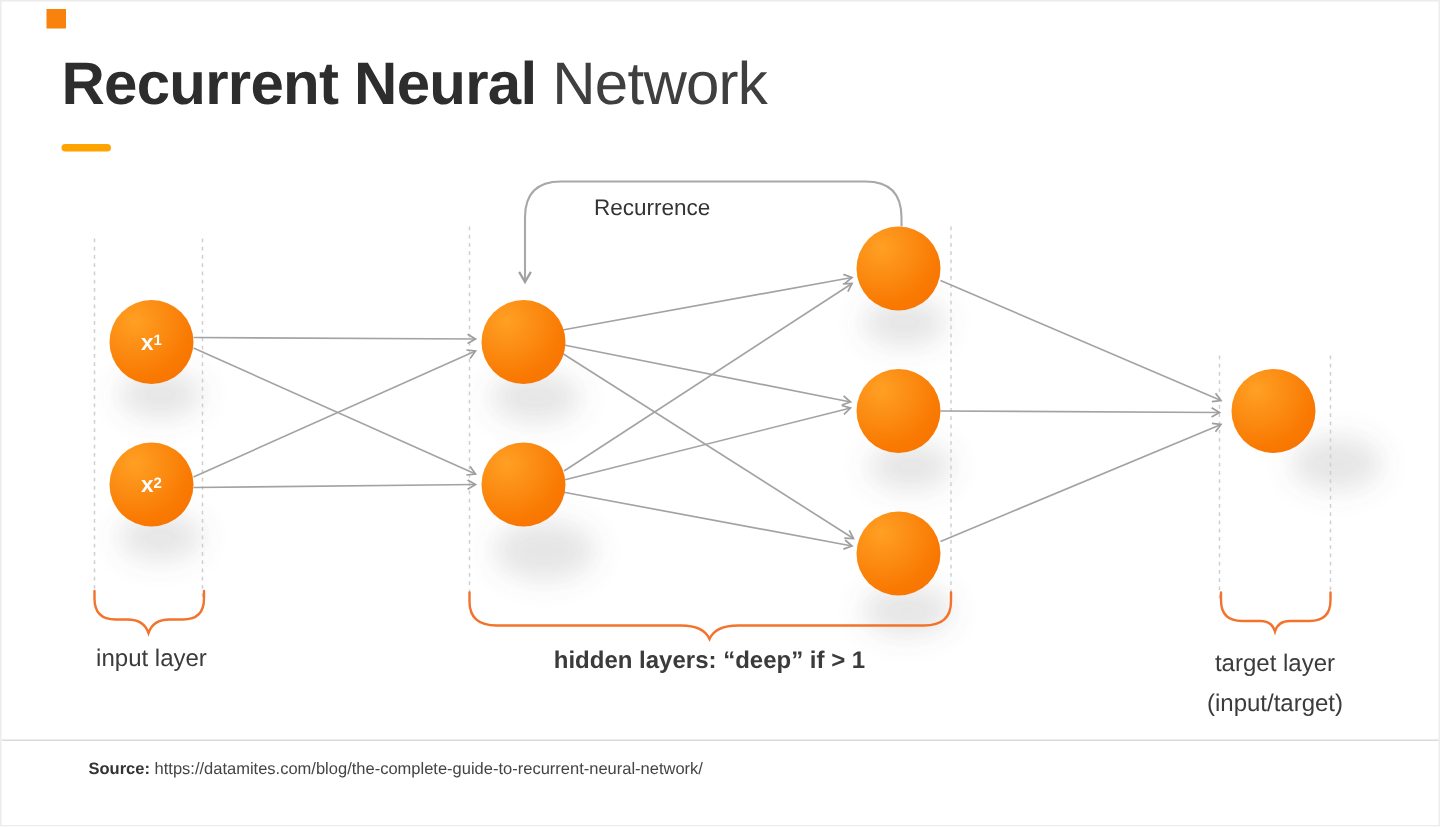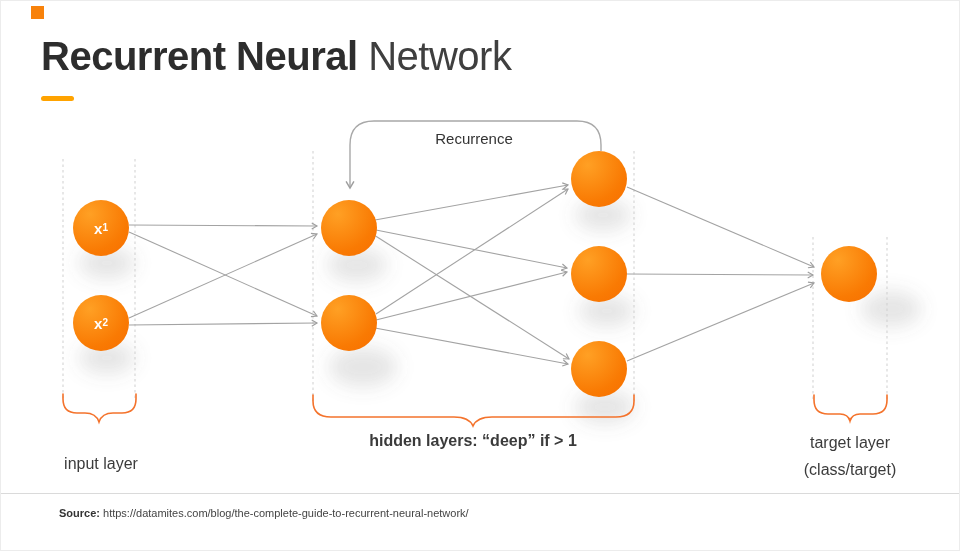--- a/index.html
+++ b/index.html
@@ -17,21 +17,21 @@
   .title-underline{position:absolute;left:40px;top:95px;width:33px;height:5px;border-radius:3px;background:#ffa300;}
   .diagram-svg{position:absolute;left:0;top:0;}
   .node{
     position:absolute;width:56px;height:56px;border-radius:50%;
     background:radial-gradient(circle at 30% 25%, #ffa024 0%, #f97a03 65%, #f76e00 100%);
     display:flex;align-items:center;justify-content:center;
     color:#fff;font-weight:700;font-size:15px;
   }
   .node sub{font-size:10px;line-height:0;}
   .diagram-label{position:absolute;color:#3b3b3b;font-size:16px;text-align:center;}
-  .recurrence-label{position:absolute;left:395px;top:129px;width:156px;text-align:center;color:#333;font-size:15px;}
+  .recurrence-label{position:absolute;left:395px;top:129px;width:156px;color:#333;font-size:15px;}
   .footer-divider{position:absolute;left:0;top:492px;width:960px;height:1px;background:#dadada;}
   .footer-source{position:absolute;left:58px;top:506px;font-size:11px;color:#444;}
   .footer-source .bold{font-weight:700;color:#333;}
 </style>
 </head>
 <body>
 
 <div class="page">
 
   <div class="accent-square"></div>
@@ -105,21 +105,21 @@
       <sub>2</sub>
     </div>
   <div class="node" style="left:320px;top:199px;"></div>
   <div class="node" style="left:320px;top:294px;"></div>
   <div class="node" style="left:570px;top:150px;"></div>
   <div class="node" style="left:570px;top:245px;"></div>
   <div class="node" style="left:570px;top:340px;"></div>
   <div class="node" style="left:820px;top:245px;"></div>
 
   <div class="recurrence-label">Recurrence</div>
-  <div class="diagram-label" style="left:30px;top:430px;width:140px;margin-top:24px;">input layer</div>
+  <div class="diagram-label" style="left:30px;top:430px;width:140px;">input layer</div>
   <div class="diagram-label" style="left:292px;top:431px;width:360px;font-weight:bold;">hidden layers: “deep” if &gt; 1</div>
   <div class="diagram-label" style="left:769px;top:433px;width:160px;">target layer</div>
-  <div class="diagram-label" style="left:769px;top:460px;width:160px;">(class/target)</div>
+  <div class="diagram-label" style="left:769px;top:460px;width:160px;">(input/target)</div>
 
   <div class="footer-divider"></div>
   <div class="footer-source"><span class="bold">Source:</span><span> https://datamites.com/blog/the-complete-guide-to-recurrent-neural-network/</span></div>
 
 </div>
 
 </body></html>

